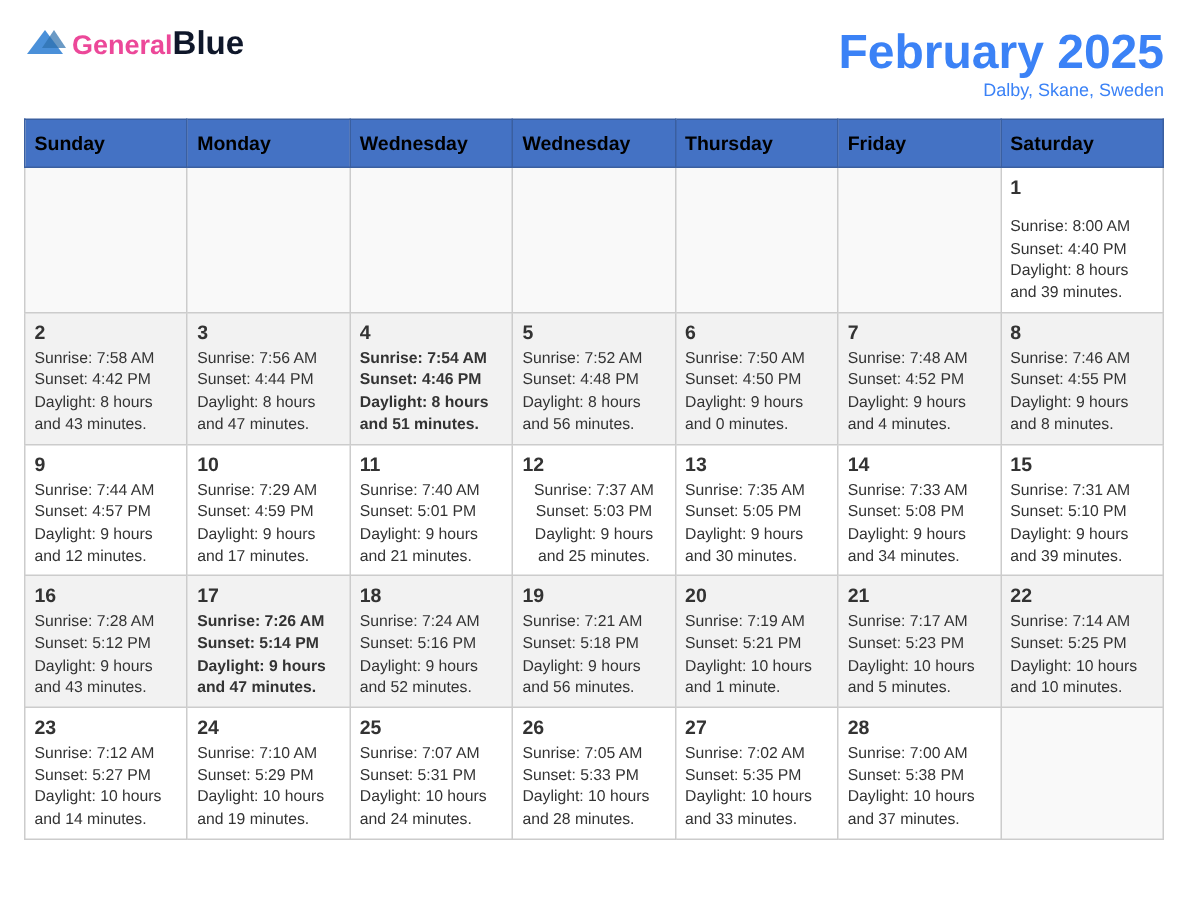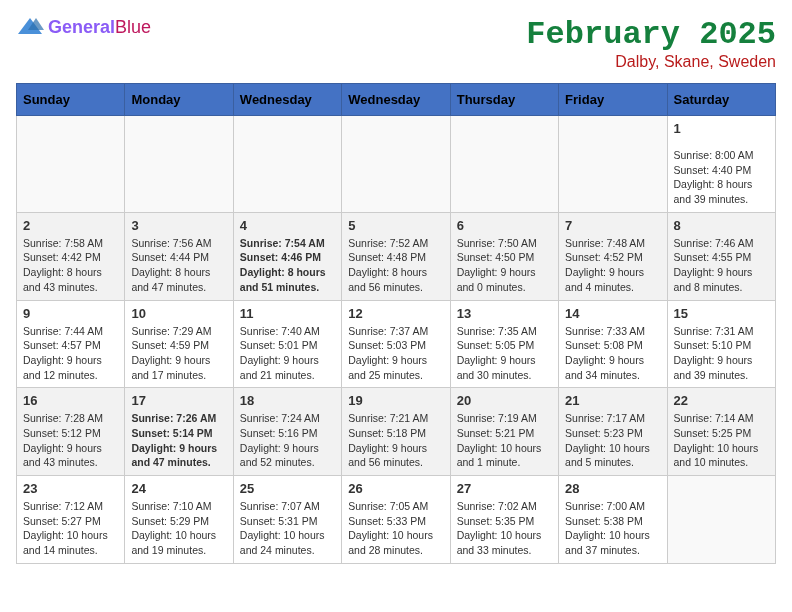--- a/index.html
+++ b/index.html
@@ -17,43 +17,42 @@
       margin-bottom: 12px;
     }
     .logo {
       display: flex;
       align-items: center;
       gap: 4px;
     }
     .logo-text-general {
       font-size: 18px;
       font-weight: bold;
-      color: #8b5cf6;
+      color: #ec4899;
     }
     .logo-text-blue {
-      font-size: 18px;
-      font-weight: normal;
-      color: #be185d;
+      font-size: 22px;
+      font-weight: bold;
+      color: #0f172a;
     }
     .logo-icon {
       width: 28px;
       height: 22px;
     }
     .title-area {
       text-align: right;
     }
     .month-title {
       font-size: 32px;
       font-weight: bold;
-      color: #15803d;
-      font-family: Liberation Mono, monospace;
+      color: #3b82f6;
     }
     .location-title {
-      font-size: 16px;
-      color: #b91c1c;
+      font-size: 12px;
+      color: #3b82f6;
     }
     .calendar {
       width: 100%;
       border-collapse: collapse;
       border: 1px solid #ccc;
     }
     .calendar th {
       background-color: #4472c4;
       color: #000000;
       font-size: 13px;
@@ -194,21 +193,21 @@
 Daylight: 9 hours and 17 minutes.</div>
         </td>
         <td>
           <span class="day-number">11</span>
           <div class="day-info" style="white-space: pre-line;">Sunrise: 7:40 AM
 Sunset: 5:01 PM
 Daylight: 9 hours and 21 minutes.</div>
         </td>
         <td>
           <span class="day-number">12</span>
-          <div class="day-info" style="white-space: pre-line;">Sunrise: 7:37 AM
+          <div class="day-info" style="white-space: pre-line; text-align: center;">Sunrise: 7:37 AM
 Sunset: 5:03 PM
 Daylight: 9 hours and 25 minutes.</div>
         </td>
         <td>
           <span class="day-number">13</span>
           <div class="day-info" style="white-space: pre-line;">Sunrise: 7:35 AM
 Sunset: 5:05 PM
 Daylight: 9 hours and 30 minutes.</div>
         </td>
         <td>

